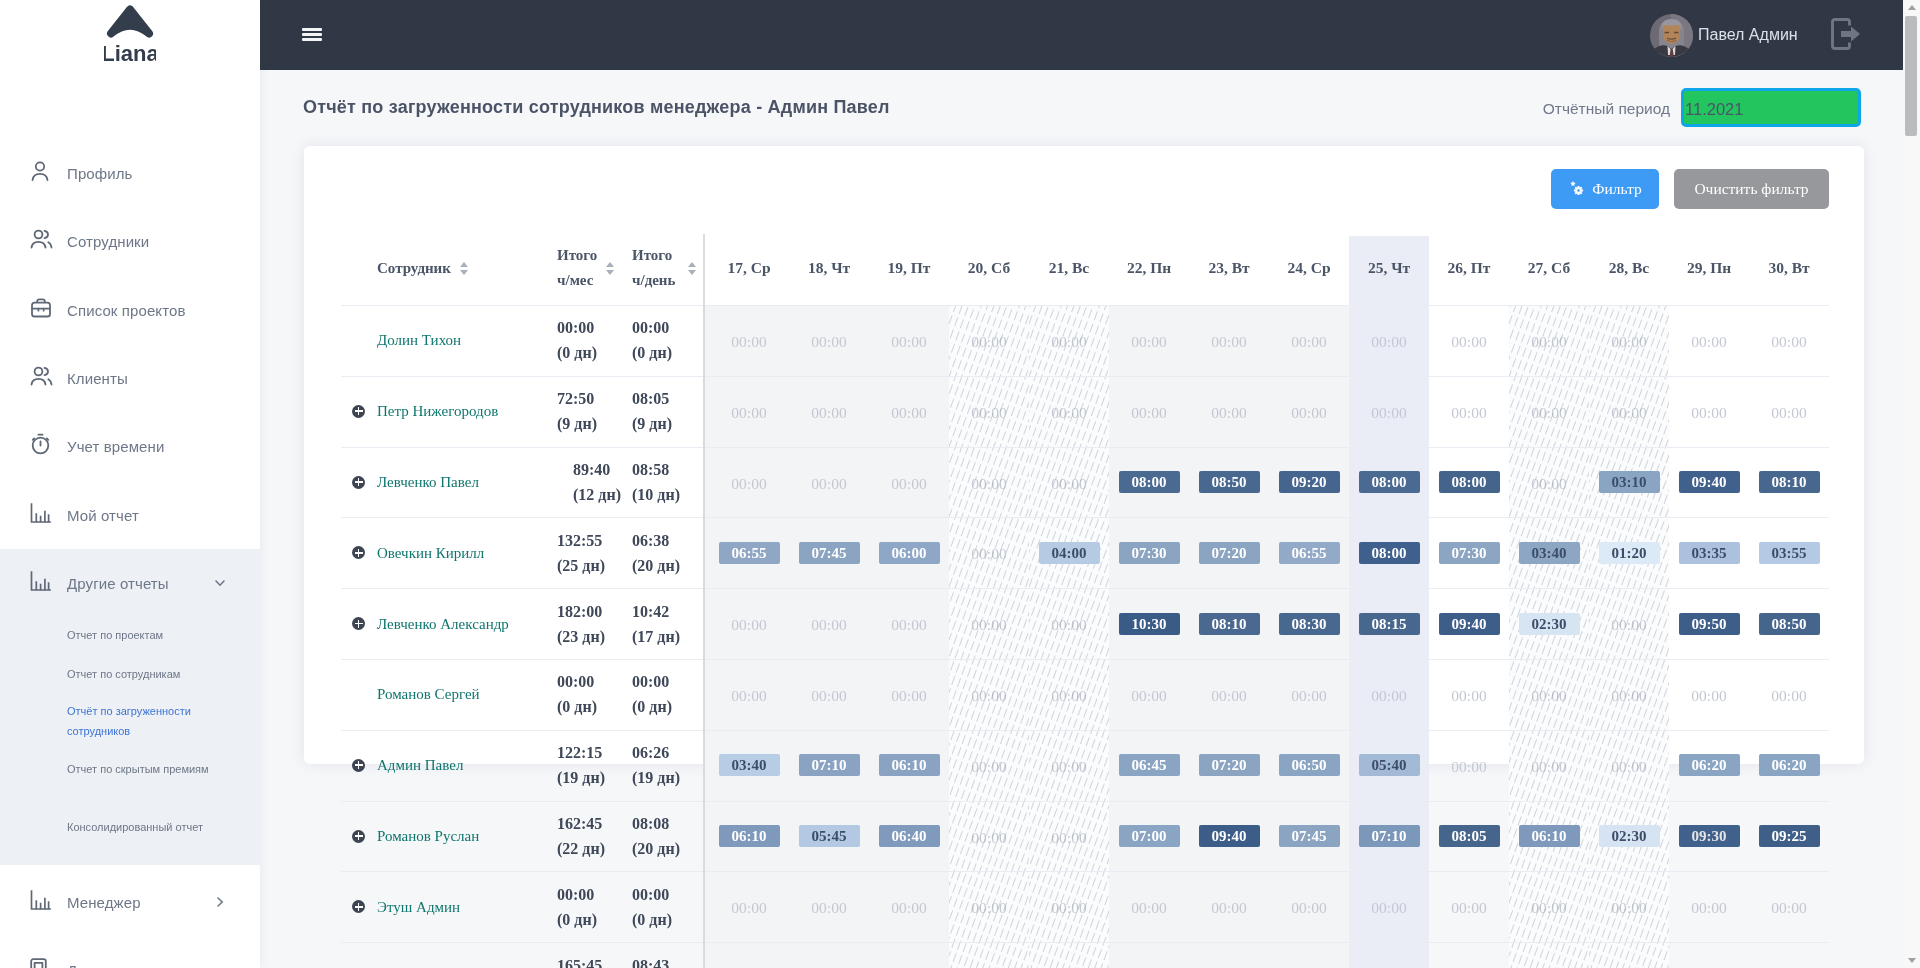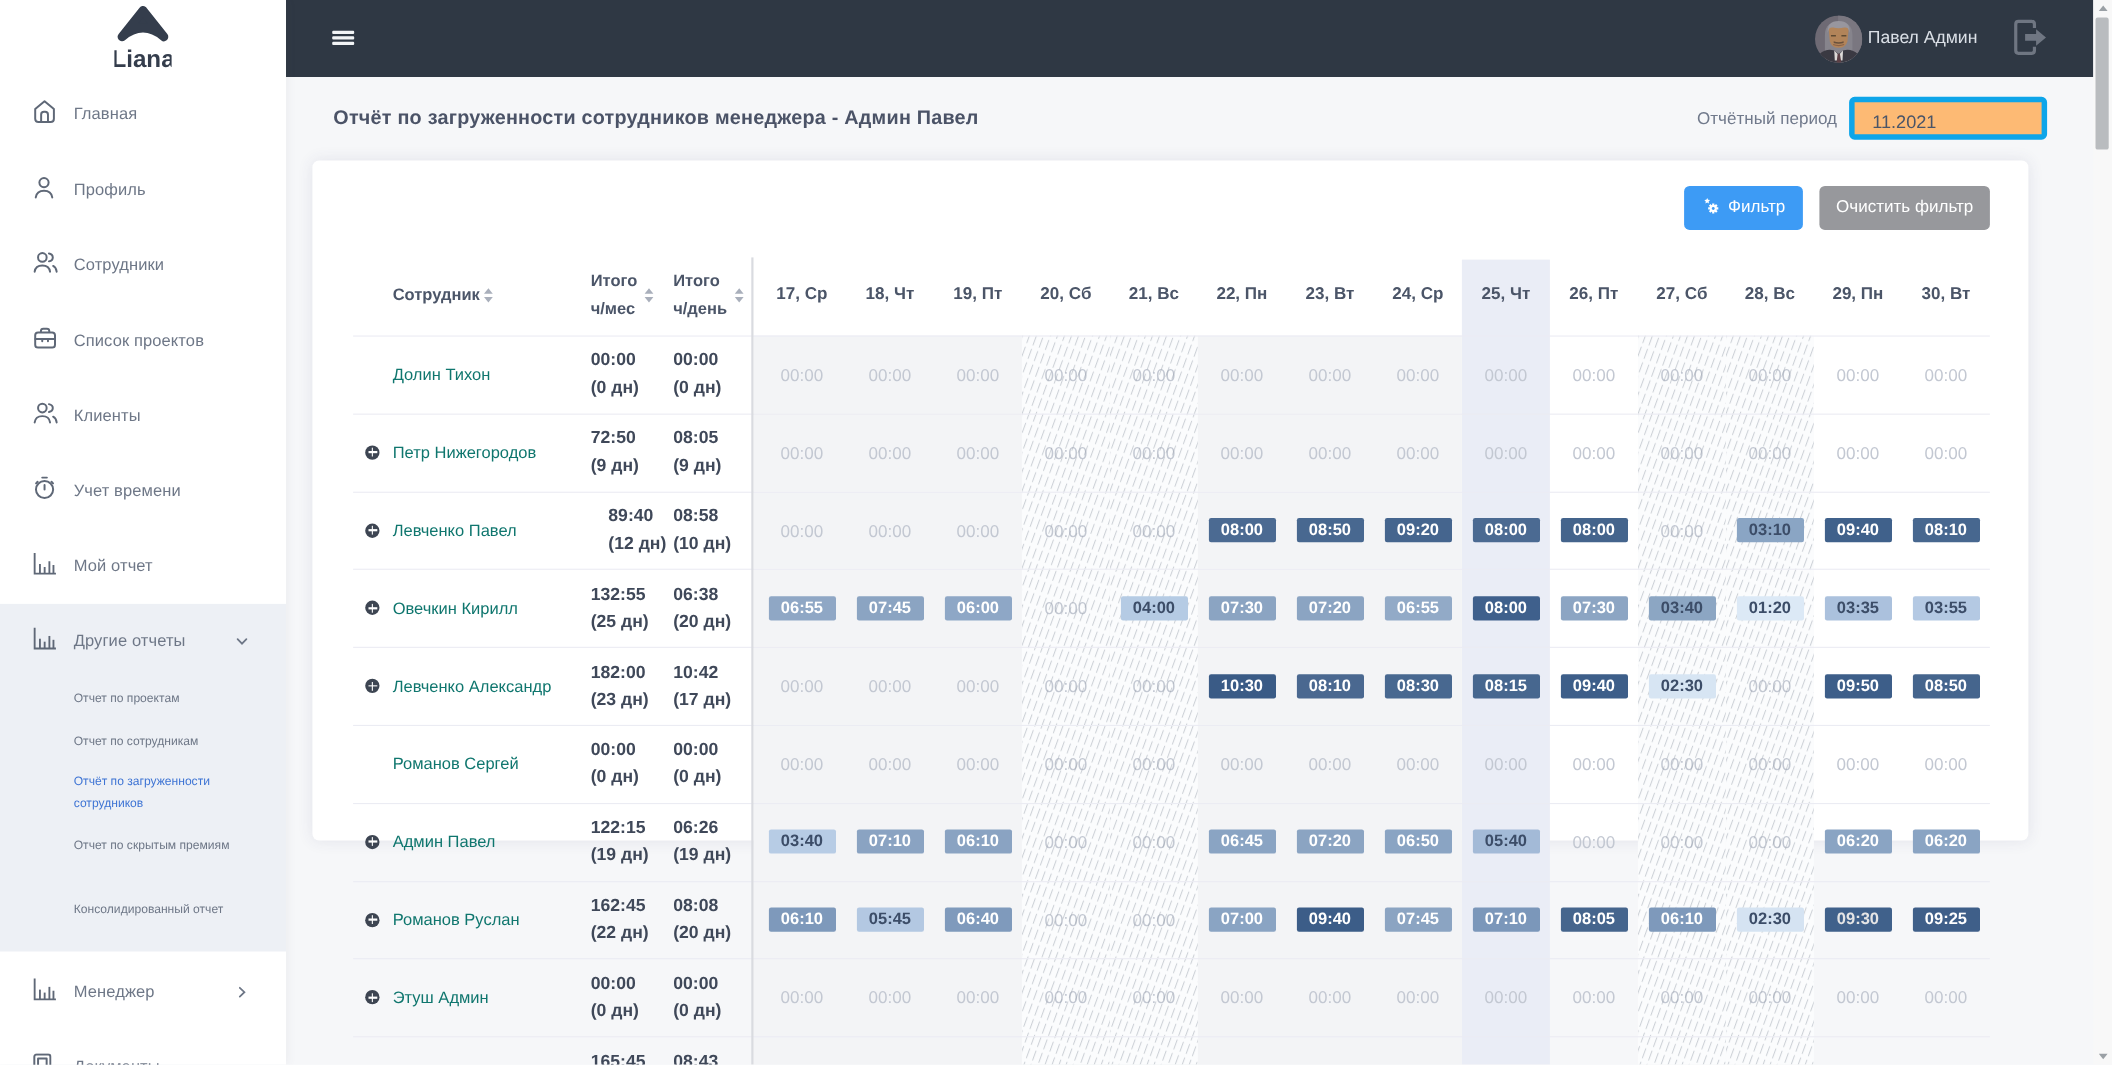--- a/index.html
+++ b/index.html
@@ -21,25 +21,25 @@
 
 
 #topbar { position:absolute; left:260px; top:0; width:1643px; height:70px; background:#2f3844; z-index:4; }
 #burger { position:absolute; left:302px; top:28px; width:20px; height:14px; z-index:6; }
 #burger div { height:2.6px; background:#f2f4f6; border-radius:1px; margin-bottom:2.5px; }
 #username { position:absolute; left:1698px; top:26px; font-size:16px; color:#dbe0e7; z-index:6; }
 
 
 #title { position:absolute; left:303px; top:97px; font-size:18px; font-weight:bold; color:#4b5367; letter-spacing:0.2px;}
 #periodlabel { position:absolute; left:1470px; top:100px; width:200px; text-align:right; font-size:15.5px; color:#70798b; }
-#periodinput { position:absolute; left:1681px; top:88px; width:180px; height:39px; background:#fdba74;
-  border:5px solid #0ea5e9; border-radius:5px; font-size:16.5px; color:#4a5568; line-height:37px; padding-left:16px; }
-
-#card { position:absolute; left:284px; top:146px; width:1560px; height:618px; background:#ffffff;
-  border-radius:6px; box-shadow:0 0 14px rgba(62,57,107,0.10); }
+#periodinput { position:absolute; left:1681px; top:88px; width:180px; height:39px; background:#22c55e;
+  border:3px solid #0ea5e9; border-radius:5px; font-size:16.5px; color:#4a5568; line-height:37px; padding-left:1px; }
+
+#card { position:absolute; left:304px; top:146px; width:1560px; height:618px; background:#ffffff;
+  border-radius:6px; box-shadow:0 0 14px rgba(62,57,107,0.10);font-family:Liberation Serif, serif; }
 
 
 .btn { position:absolute; top:23px; height:40px; border-radius:5px; color:#fff; font-size:15.5px;
   text-align:center; }
 #btn-filter { left:1247px; width:108px; background:#3d9bf5; line-height:40px; }
 #btn-clear { left:1370px; width:155px; background:#97989c; line-height:40px; }
 
 
 #tablewrap { position:absolute; left:0; top:0; width:1560px; height:822px; overflow:hidden; border-radius:6px;}
 .hl-col { position:absolute; background:#eaedf6; }
@@ -110,27 +110,20 @@
 <div id="username">Павел Админ</div>
 <svg class="abs" style="left:1829px; top:17px; z-index:6;" width="32" height="34" viewBox="0 0 32 34">
 <path d="M20.5 8.5 L20.5 5 Q20.5 2.5 18 2.5 L6 2.5 Q3.5 2.5 3.5 5 L3.5 29 Q3.5 31.5 6 31.5 L18 31.5 Q20.5 31.5 20.5 29 L20.5 25.5" fill="none" stroke="#6f7682" stroke-width="2.9"></path>
 <path d="M12 14 L22 14 L22 9.5 L31 17 L22 24.5 L22 20 L12 20 Z" fill="#6f7682"></path>
 </svg>
 <div id="sidebar">
 <svg class="abs" style="left:104px; top:4px;" width="52" height="60" viewBox="0 0 52 60">
 <path d="M7 29.5 L26 5.5 L45 29.5 Q26 13.5 7 29.5 Z" fill="#343d4c" stroke="#343d4c" stroke-width="8" stroke-linejoin="round" stroke-linecap="round"></path>
 <text x="26" y="57" text-anchor="middle" font-family="Liberation Sans, sans-serif" font-size="22" font-weight="bold" fill="#343d4c">Liana</text>
 </svg>
-<div class="navitem" style="top:84px;">
-      <span class="nicon"><svg width="21" height="22" viewBox="0 0 21 22" fill="none" stroke="#5f6877" stroke-width="1.8" stroke-linejoin="round">
-          <path d="M2 8.6 L10.5 1.5 L19 8.6 L19 17.5 Q19 20.5 16 20.5 L5 20.5 Q2 20.5 2 17.5 Z"></path>
-          <path d="M7.4 20.5 L7.4 13.5 Q7.4 11 10 11 L11 11 Q13.6 11 13.6 13.5 L13.6 20.5"></path>
-        </svg></span>
-      <span class="nlabel">Главная</span>
-    </div>
 <div class="navitem" style="top:152.5px;">
       <span class="nicon"><svg width="20" height="21" viewBox="0 0 20 21" fill="none" stroke="#5f6877" stroke-width="1.8" stroke-linecap="round">
           <circle cx="10" cy="6" r="4.2"></circle>
           <path d="M2.5 19.5 Q3.4 13.4 10 13.4 Q16.6 13.4 17.5 19.5"></path>
         </svg></span>
       <span class="nlabel">Профиль</span>
     </div>
 <div class="navitem" style="top:221px;">
       <span class="nicon"><svg width="23" height="20" viewBox="0 0 23 20" fill="none" stroke="#5f6877" stroke-width="1.8" stroke-linecap="round">
           <circle cx="8.5" cy="5.5" r="3.9"></circle>

